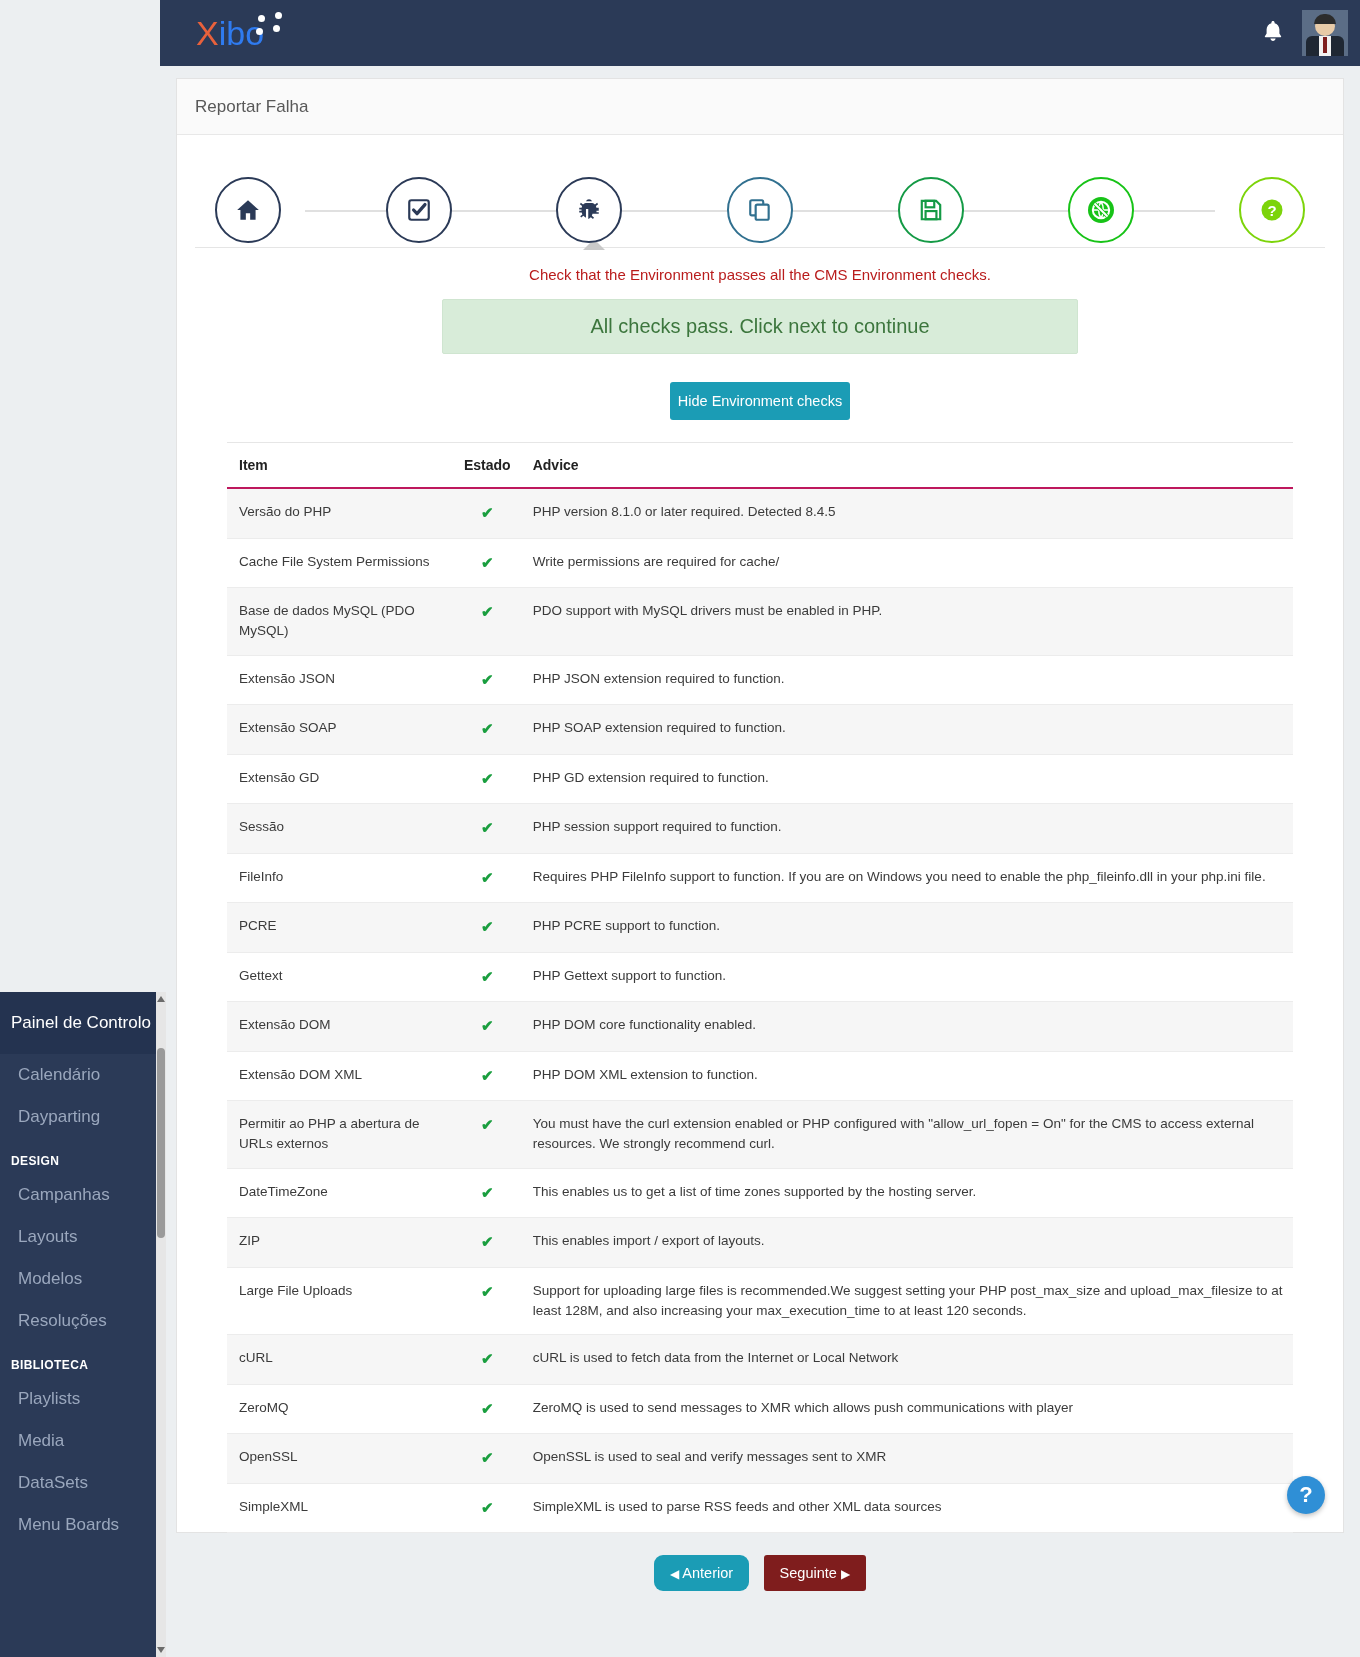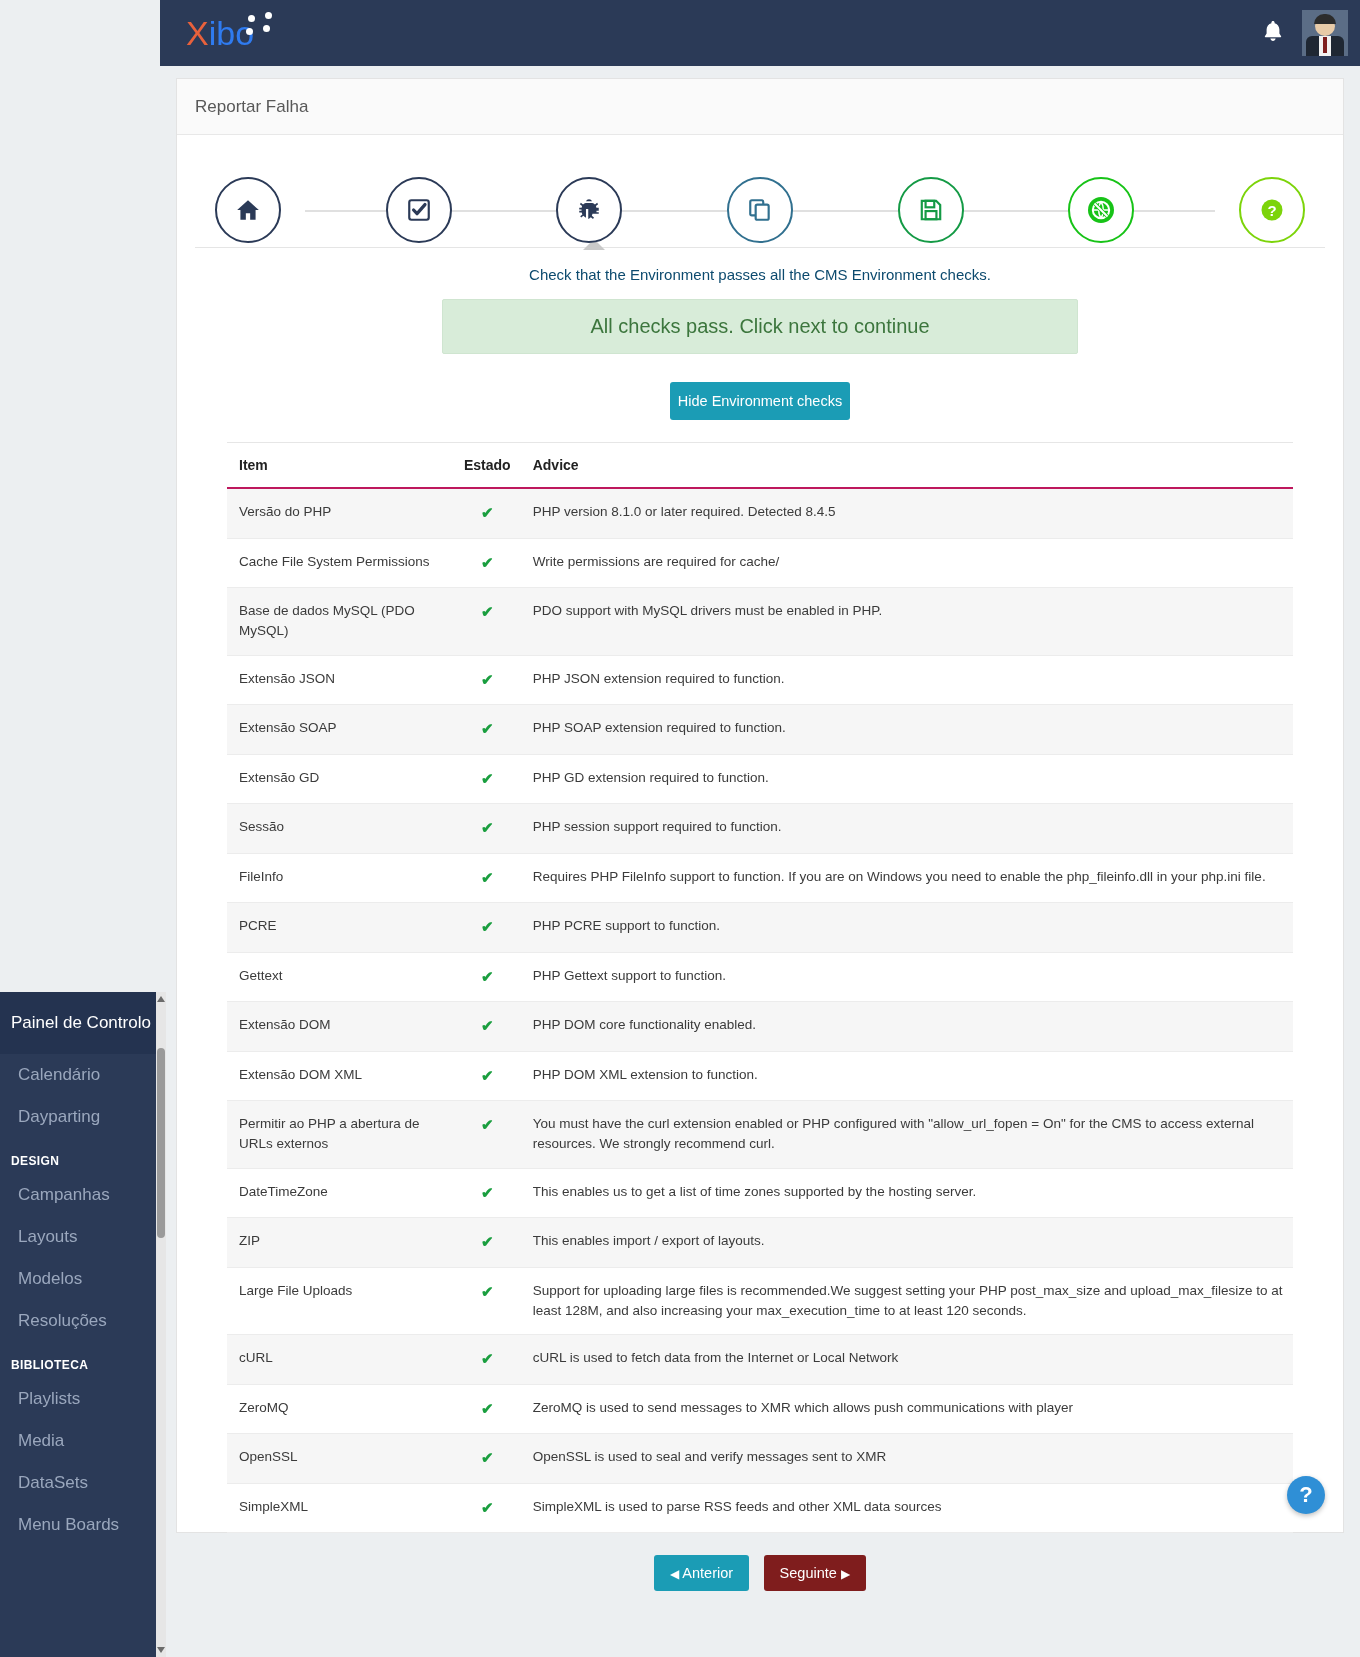--- a/index.html
+++ b/index.html
@@ -11,21 +11,21 @@
     overflow: hidden;
   }
   #root { position: relative; width: 1360px; height: 1657px; background: #eceff1; }
 
   
   .navbar {
     position: absolute; left: 160px; top: 0; width: 1200px; height: 66px;
     background: #2b3a57;
     display: flex; align-items: center; justify-content: space-between;
   }
-  .brand { margin-left: 26px; position: relative; height: 48px; width: 110px; }
+  .brand { margin-left: 36px; position: relative; height: 48px; width: 110px; }
   .brand-text { font-size: 34px; font-weight: 400; letter-spacing: 0px; line-height: 48px; }
   .brand-x { color: #e8613c; }
   .brand-ib { color: #2f7bf0; }
   .brand-o { color: #2f7bf0; }
   .dot { position: absolute; width: 7px; height: 7px; border-radius: 50%; background:#fff; }
   .d1 { left: 62px; top: 6px; }
   .d2 { left: 79px; top: 3px; }
   .d3 { left: 60px; top: 19px; }
   .d4 { left: 77px; top: 16px; }
 
@@ -68,21 +68,21 @@
   .step.brightgreen { border-color: #17c317; }
   .step.lime { border-color: #7cd40a; }
   .arrow-up {
     position: absolute; left: 406px; top: 104px;
     width: 0; height: 0; border-left: 11px solid transparent; border-right: 11px solid transparent;
     border-bottom: 11px solid #c9c9c9;
   }
   .sep { margin: 0 18px; height:1px; background:#e5e5e5; }
 
   
-  .intro { text-align:center; font-size: 15px; color:#0c4a6e; padding: 18px 8px 16px; }
+  .intro { text-align:center; font-size: 15px; color:#b91c1c; padding: 18px 8px 16px; }
   .alert-ok {
     width: 636px; margin: 0 auto; background:#d8ecd9; border:1px solid #cfe5d0;
     color:#3c763d; font-size:20px; text-align:center; padding: 15px 0; border-radius:2px;
   }
   .toggle-wrap { text-align:center; padding: 28px 0 22px; }
   .btn-hide {
     display:inline-block; background:#1b9cb5; color:#fff; font-size:14.5px;
     padding: 11px 8px; border:none; border-radius:3px; cursor:pointer;
   }
 
@@ -100,21 +100,21 @@
   .col-item { width: 225px; }
   .col-state { width: 66px; text-align:center !important; }
   .tick { color:#1a9e3f; font-size: 15px; font-weight: bold; }
 
   
   .foot { text-align:center; padding: 22px 0 24px; }
   .btn {
     display:inline-block; border:none; border-radius:3px; color:#fff;
     font-size:14.5px; padding: 10px 16px; margin: 0 5px; cursor:pointer;
   }
-  .btn-prev { background:#1b9cb5; }
+  .btn-prev { background:#1b9cb5;border-radius:9px; }
   .btn-next { background:#7f1d1d; }
   .btn .gl { font-size: 12px; }
 
   
   .help-fab {
     position:absolute; right: 18px; bottom: 18px; width: 38px; height:38px;
     border-radius:50%; background:#2f8fd6; color:#fff; font-size:22px; font-weight:bold;
     display:flex; align-items:center; justify-content:center; cursor:pointer;
     box-shadow: 0 2px 5px rgba(0,0,0,.25);
   }

